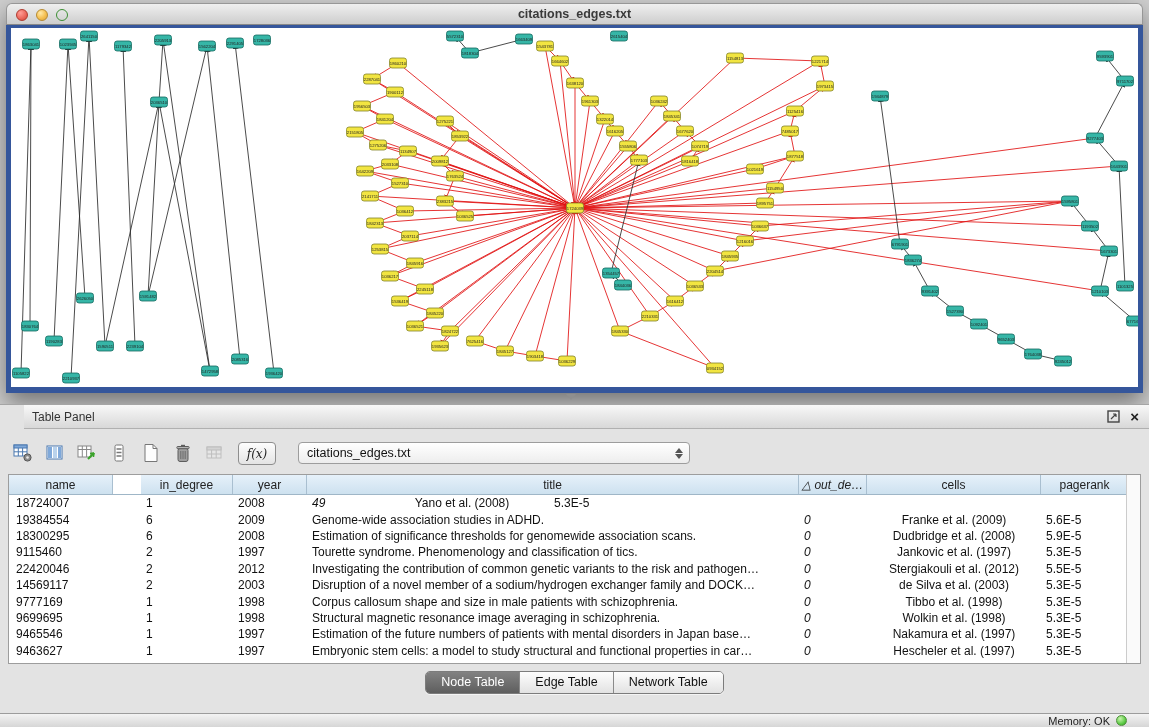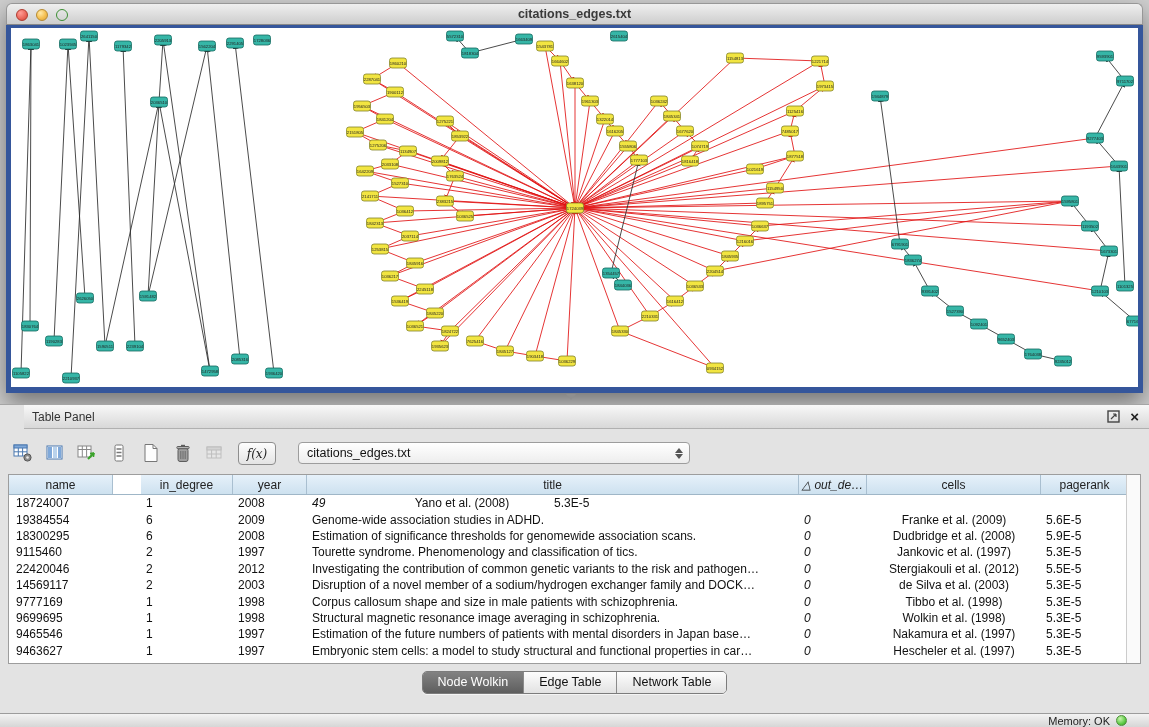--- a/index.html
+++ b/index.html
@@ -888,21 +888,21 @@
             <div class="td c4">0</div>
             <div class="td c5">Hescheler et al. (1997)</div>
             <div class="td c6">5.3E-5</div>
           </div>
         </div>
       <div class="vscroll"></div>
     </div>
 
     <div class="tabs">
       <div class="tabgroup" id="tabgroup">
-          <div class="tab sel">Node Wolkin</div>
+          <div class="tab sel">Node Table</div>
           <div class="tab">Edge Table</div>
           <div class="tab">Network Table</div>
         </div>
     </div>
   </div>
 
   <div class="status-bar">
     <span class="memory-label">Memory: OK</span>
     <span class="memory-dot"></span>
   </div>

